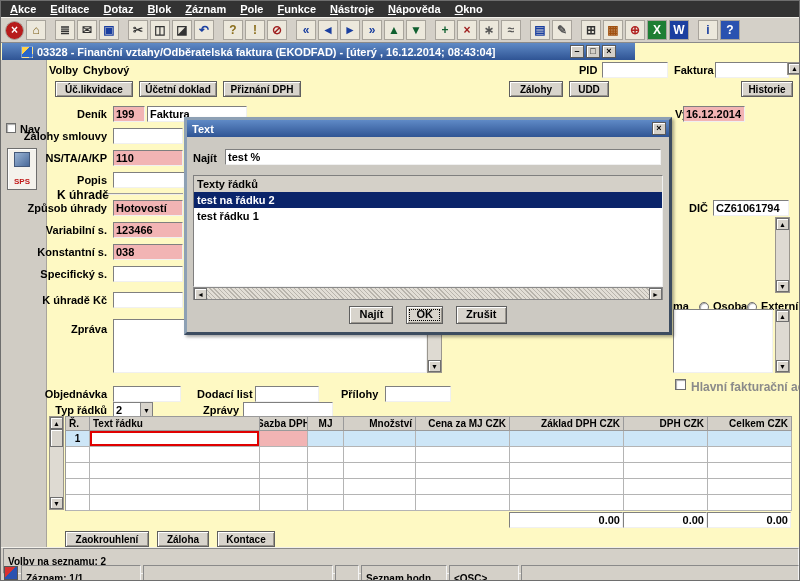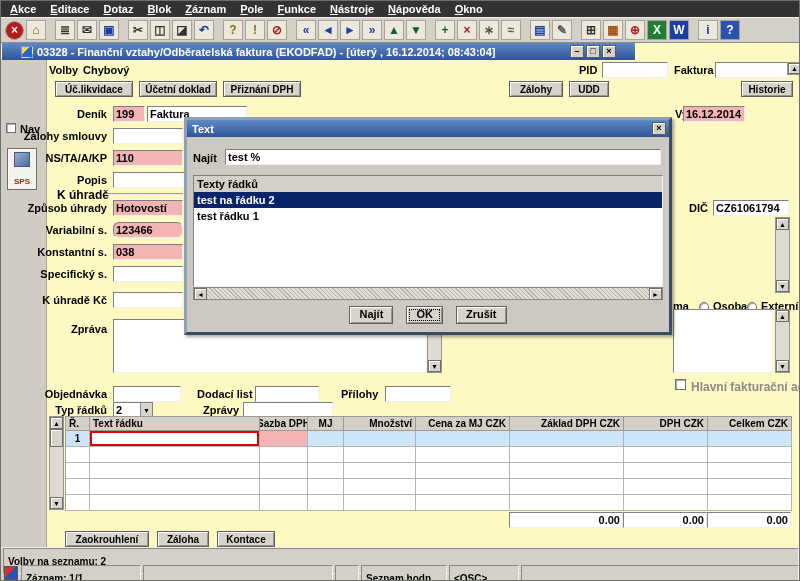--- a/index.html
+++ b/index.html
@@ -196,21 +196,21 @@
 
   <span class="lbl small" style="left:56px;top:187px">K úhradě</span>
   <div class="groupline" style="left:106px;top:192px;width:76px"></div>
 
   <span class="lbl rlbl" style="top:201px">Způsob úhrady</span>
   <input class="fld req" style="left: 112px; top: 199px; width: 70px;" value="Hotovostí">
   <span class="lbl" style="left:688px;top:201px">DIČ</span>
   <input class="fld" style="left: 712px; top: 199px; width: 76px;" value="CZ61061794">
 
   <span class="lbl rlbl" style="top:223px">Variabilní s.</span>
-  <input class="fld req" style="left: 112px; top: 221px; width: 70px; border-radius: 6px;" value="123466">
+  <input class="fld req" style="left: 112px; top: 221px; width: 70px;" value="123466">
 
   <span class="lbl rlbl" style="top:245px">Konstantní s.</span>
   <input class="fld req" style="left: 112px; top: 243px; width: 70px;" value="038">
 
   <span class="lbl rlbl" style="top:267px">Specifický s.</span>
   <input class="fld" style="left: 112px; top: 265px; width: 70px;" value="">
 
   <span class="lbl rlbl" style="top:293px">K úhradě Kč</span>
   <input class="fld" style="left: 112px; top: 291px; width: 70px;" value="">
 

